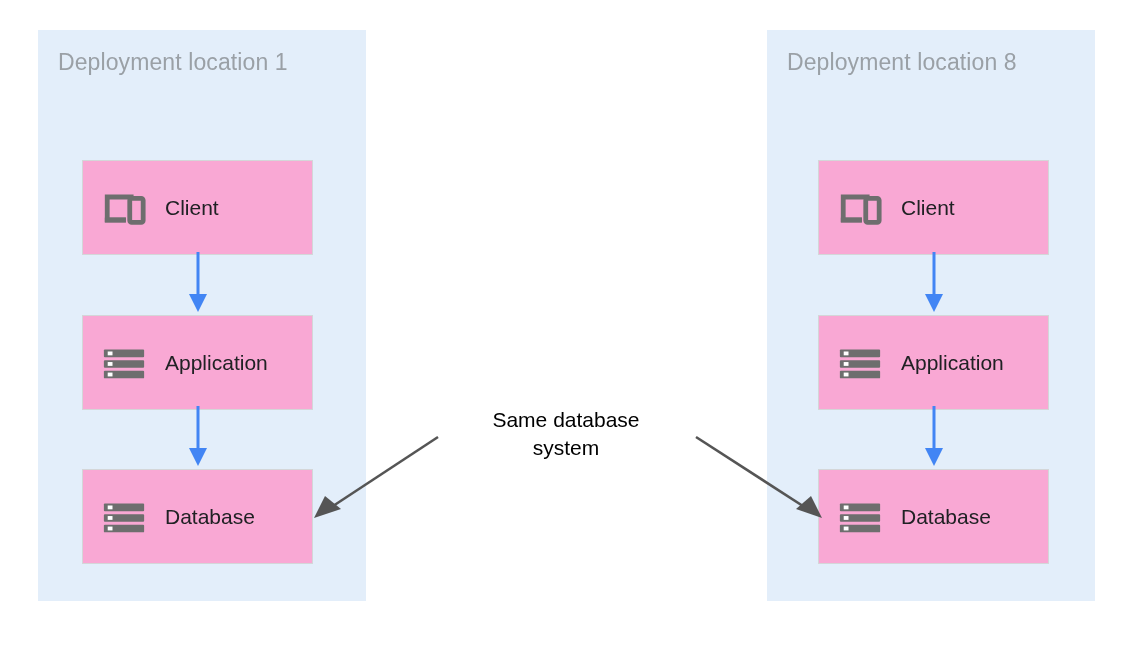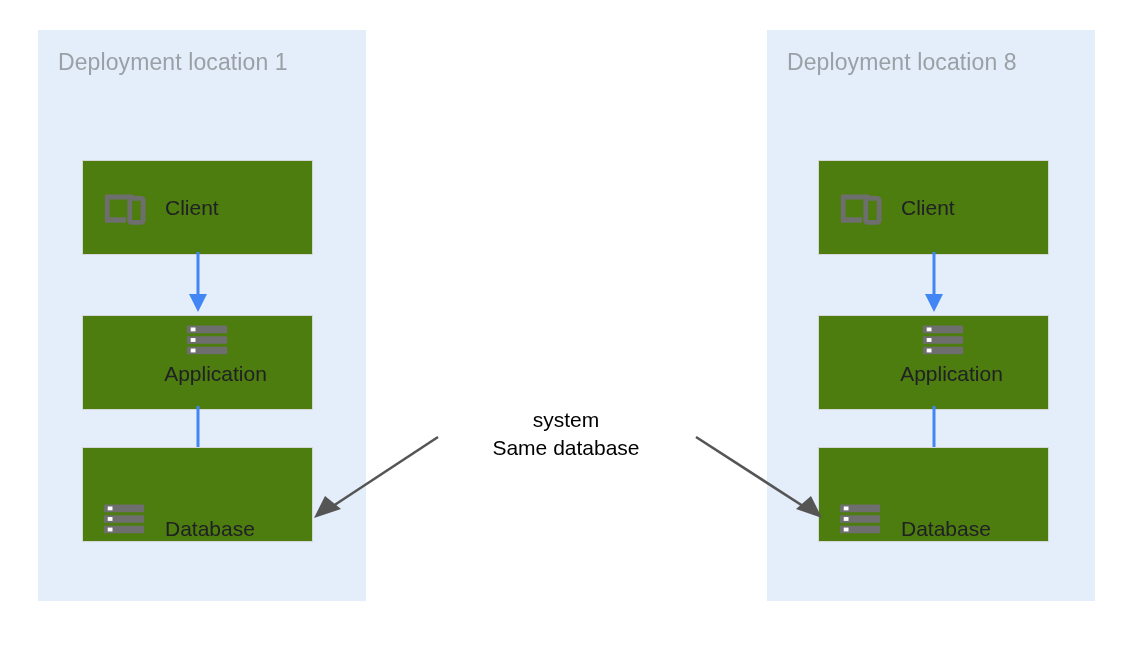--- a/index.html
+++ b/index.html
@@ -39,32 +39,32 @@
     color: #9aa0a6;
     letter-spacing: 0.1px;
     white-space: nowrap;
   }
 
   
   .node {
     position: absolute;
     width: 231px;
     height: 95px;
-    background: #4d7c0f;
+    background: #f9a8d4;
     border: 1px solid #d4d6d8;
     box-sizing: border-box;
     display: flex;
     align-items: center;
     padding-left: 18px;
   }
   .node-left  { left: 82px; }
   .node-right { left: 818px; }
   .row-client { top: 160px; }
-  .row-app    { top: 315px; flex-direction: column; }
-  .row-db     { top: 447px; align-items: flex-end; }
+  .row-app    { top: 315px; }
+  .row-db     { top: 469px; }
 
   .node-icon {
     flex: 0 0 auto;
     width: 46px;
     height: 46px;
     display: block;
   }
   .node-label {
     margin-left: 18px;
     font-size: 21px;
@@ -211,17 +211,17 @@
       <polygon points="14,98 25,76 41,89" fill="#555555"></polygon>
     </g>
 
     <g>
       <line x1="396" y1="17" x2="506" y2="88" stroke="#555555" stroke-width="2.6"></line>
       <polygon points="522,98 496,89 511,76" fill="#555555"></polygon>
     </g>
   </svg>
 
   <div id="callout-text">
+    <div>Same database</div>
     <div>system</div>
-    <div>Same database</div>
   </div>
 
 </div>
 
 </body></html>

